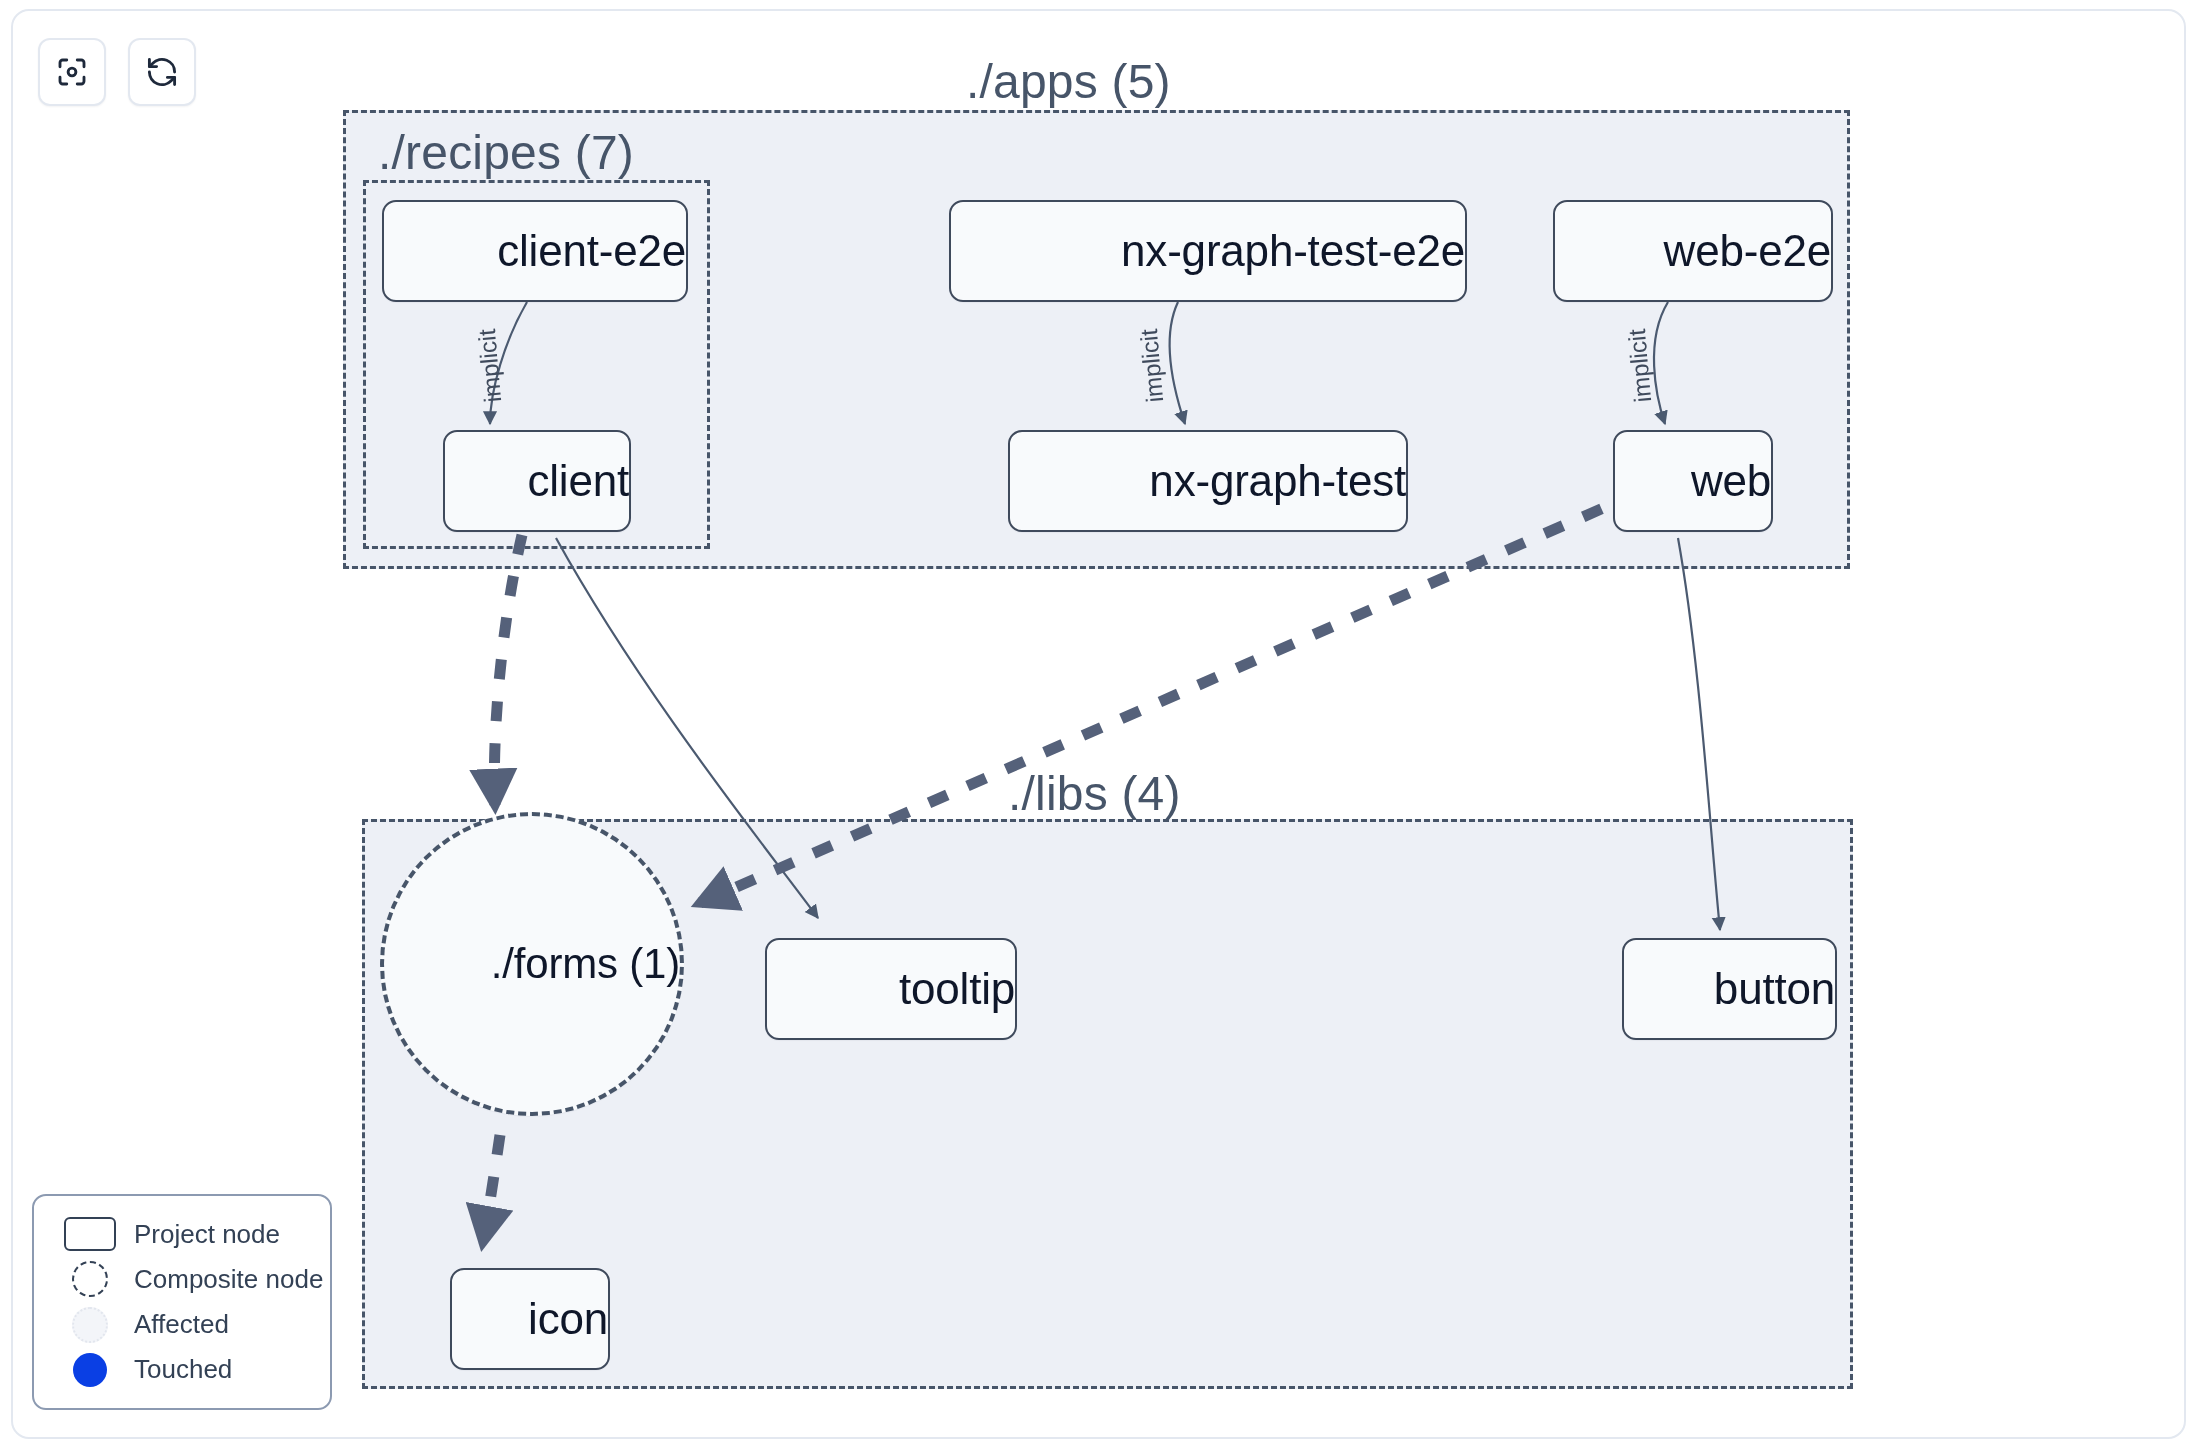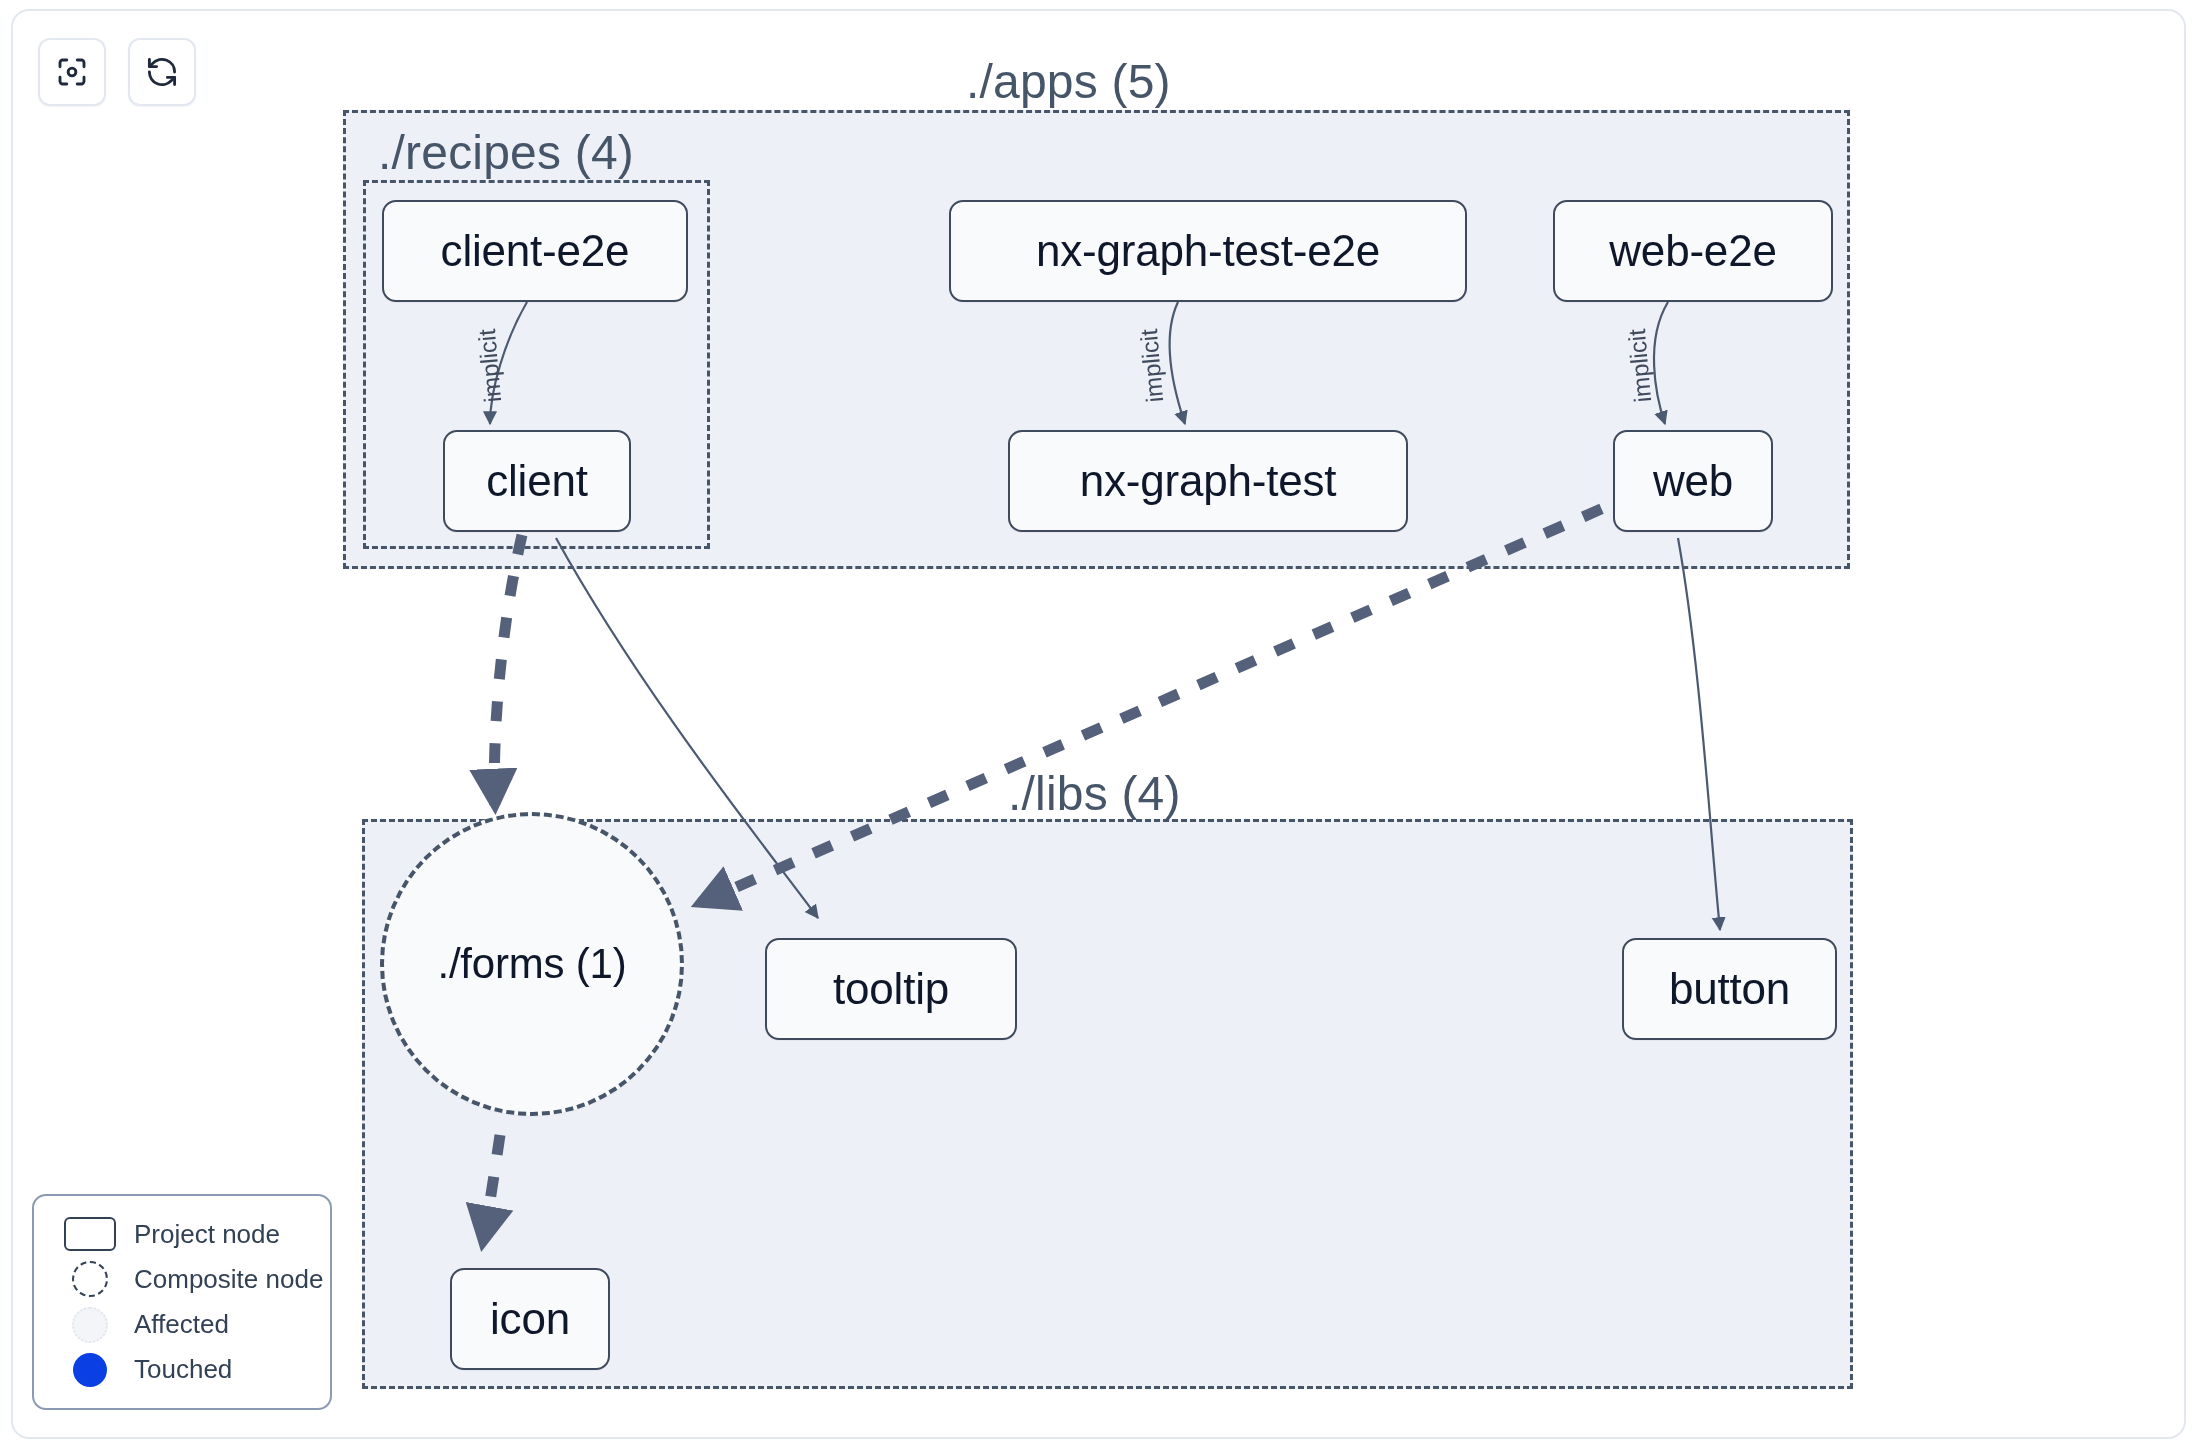--- a/index.html
+++ b/index.html
@@ -76,21 +76,21 @@
     font-family: "Liberation Sans", sans-serif;
   }
   
   .node {
     position: absolute;
     background: #f8fafc;
     border: 2.5px solid #3f4a5c;
     border-radius: 14px;
     display: flex;
     align-items: center;
-    justify-content: center;
+    justify-content: flex-end;
     z-index: 35;
     cursor: pointer;
     box-shadow: 0 1px 1px rgba(15,23,42,0.04);
   }
   .node-label {
     font-size: 44px;
     color: #0f172a;
     white-space: nowrap;
     letter-spacing: -0.2px;
   }
@@ -188,21 +188,21 @@
     </div>
   </div>
 
   <div class="graph-canvas">
 
     <div class="group-box" style="left:343px; top:110px; width:1507px; height:459px;"></div>
     <div class="group-box inner" style="left:363px; top:180px; width:347px; height:369px;"></div>
     <div class="group-box" style="left:362px; top:819px; width:1491px; height:570px;"></div>
 
     <div class="group-label" style="left:966px; top:54px;">./apps (5)</div>
-    <div class="group-label" style="left:378px; top:125px;">./recipes (4)</div>
+    <div class="group-label" style="left:378px; top:125px;">./recipes (7)</div>
     <div class="group-label" style="left:1008px; top:766px;">./libs (4)</div>
 
     <svg class="edge-layer" viewBox="0 0 2200 1446" preserveAspectRatio="none">
       <defs>
         <marker id="arrow-thin" viewBox="0 0 12 12" refX="10" refY="6" markerWidth="7" markerHeight="7" orient="auto-start-reverse">
           <path d="M 0 0.5 L 11 6 L 0 11.5 z" fill="#4b5a70"></path>
         </marker>
         <marker id="arrow-thick" viewBox="0 0 12 12" refX="9" refY="6" markerWidth="4.4" markerHeight="4.4" orient="auto-start-reverse">
           <path d="M 0 0 L 11.5 6 L 0 12 z" fill="#55617a"></path>
         </marker>

